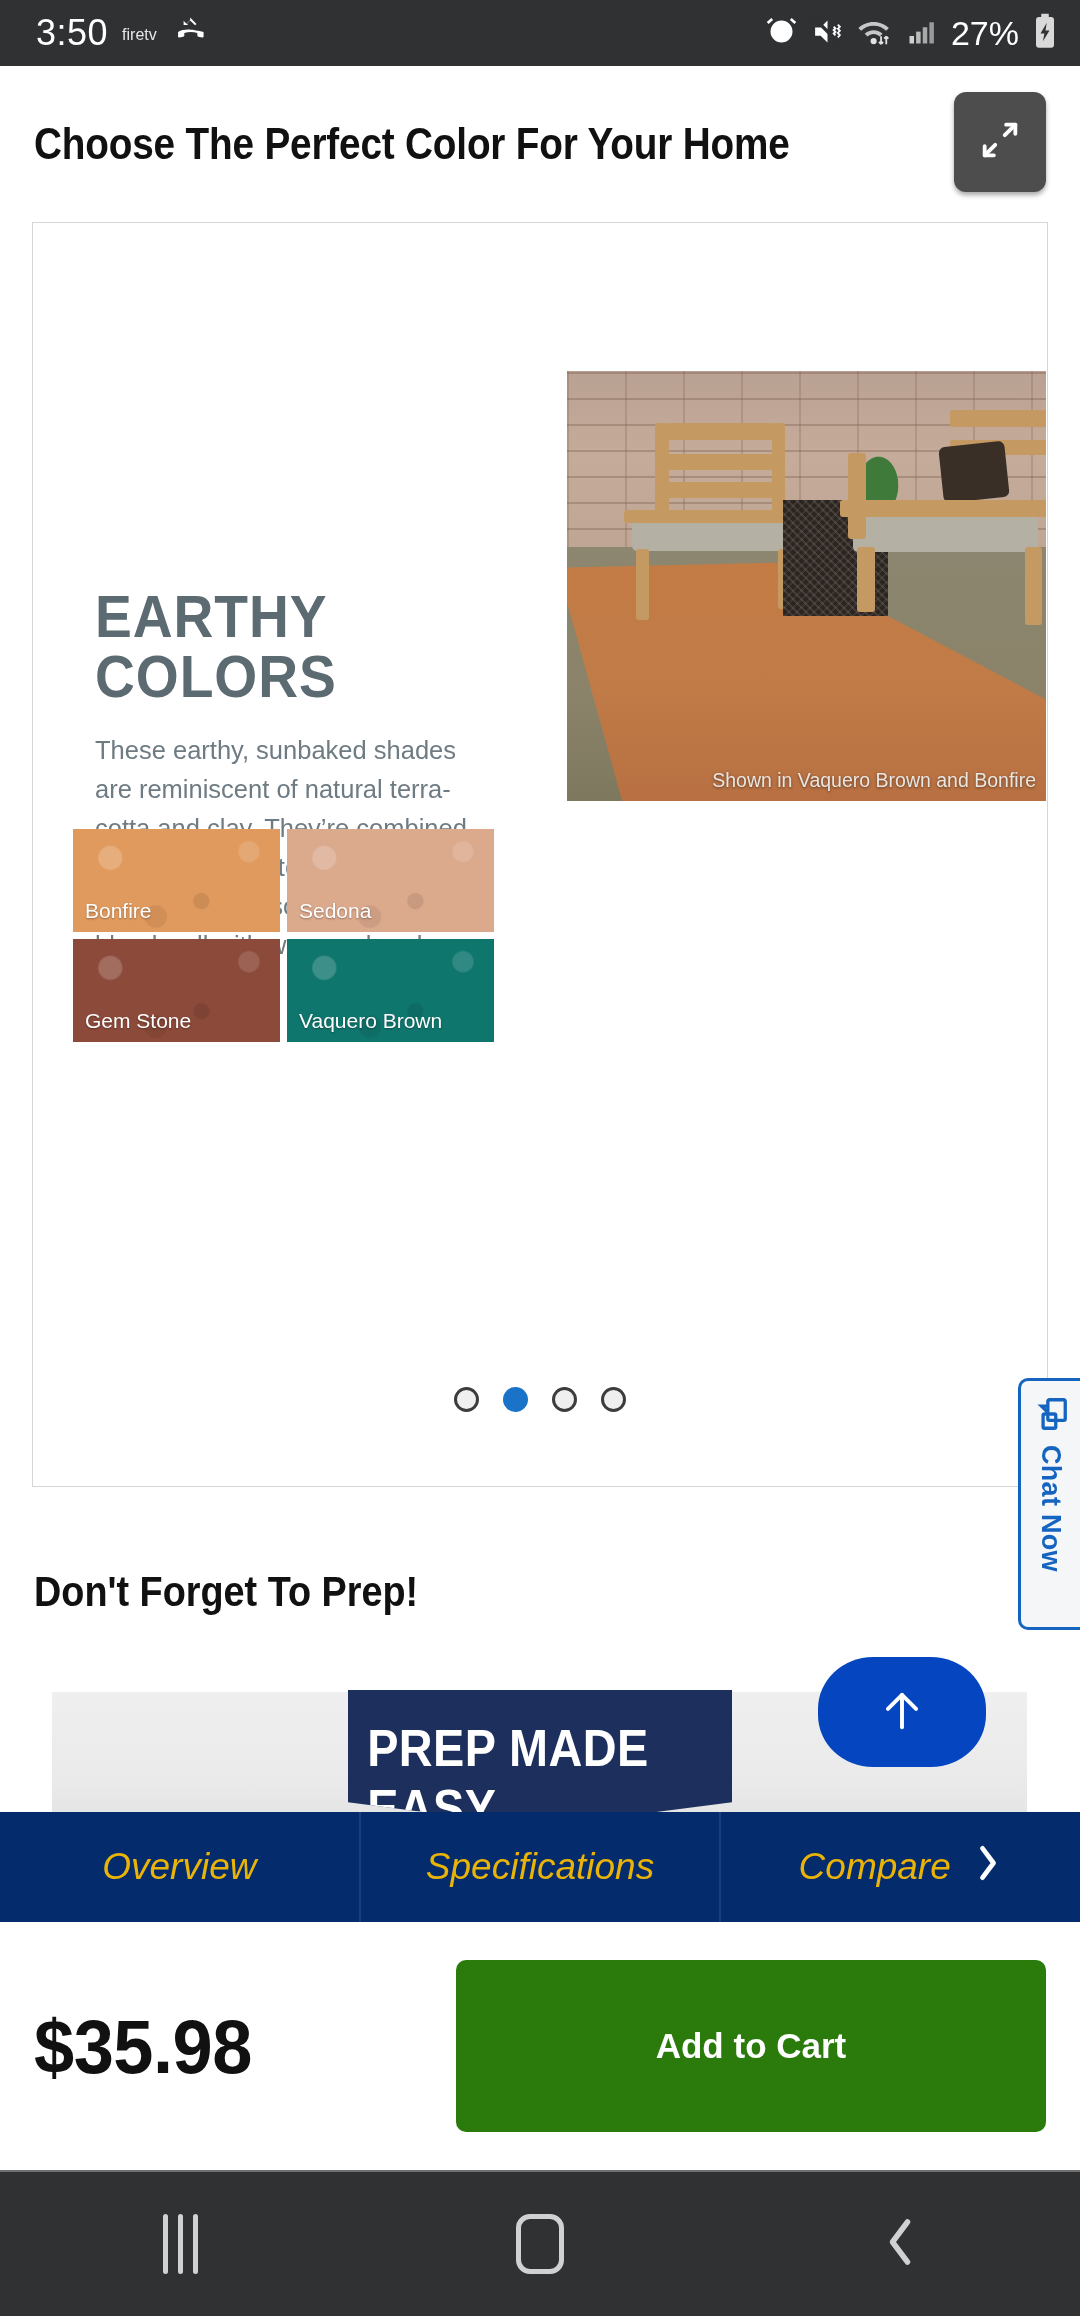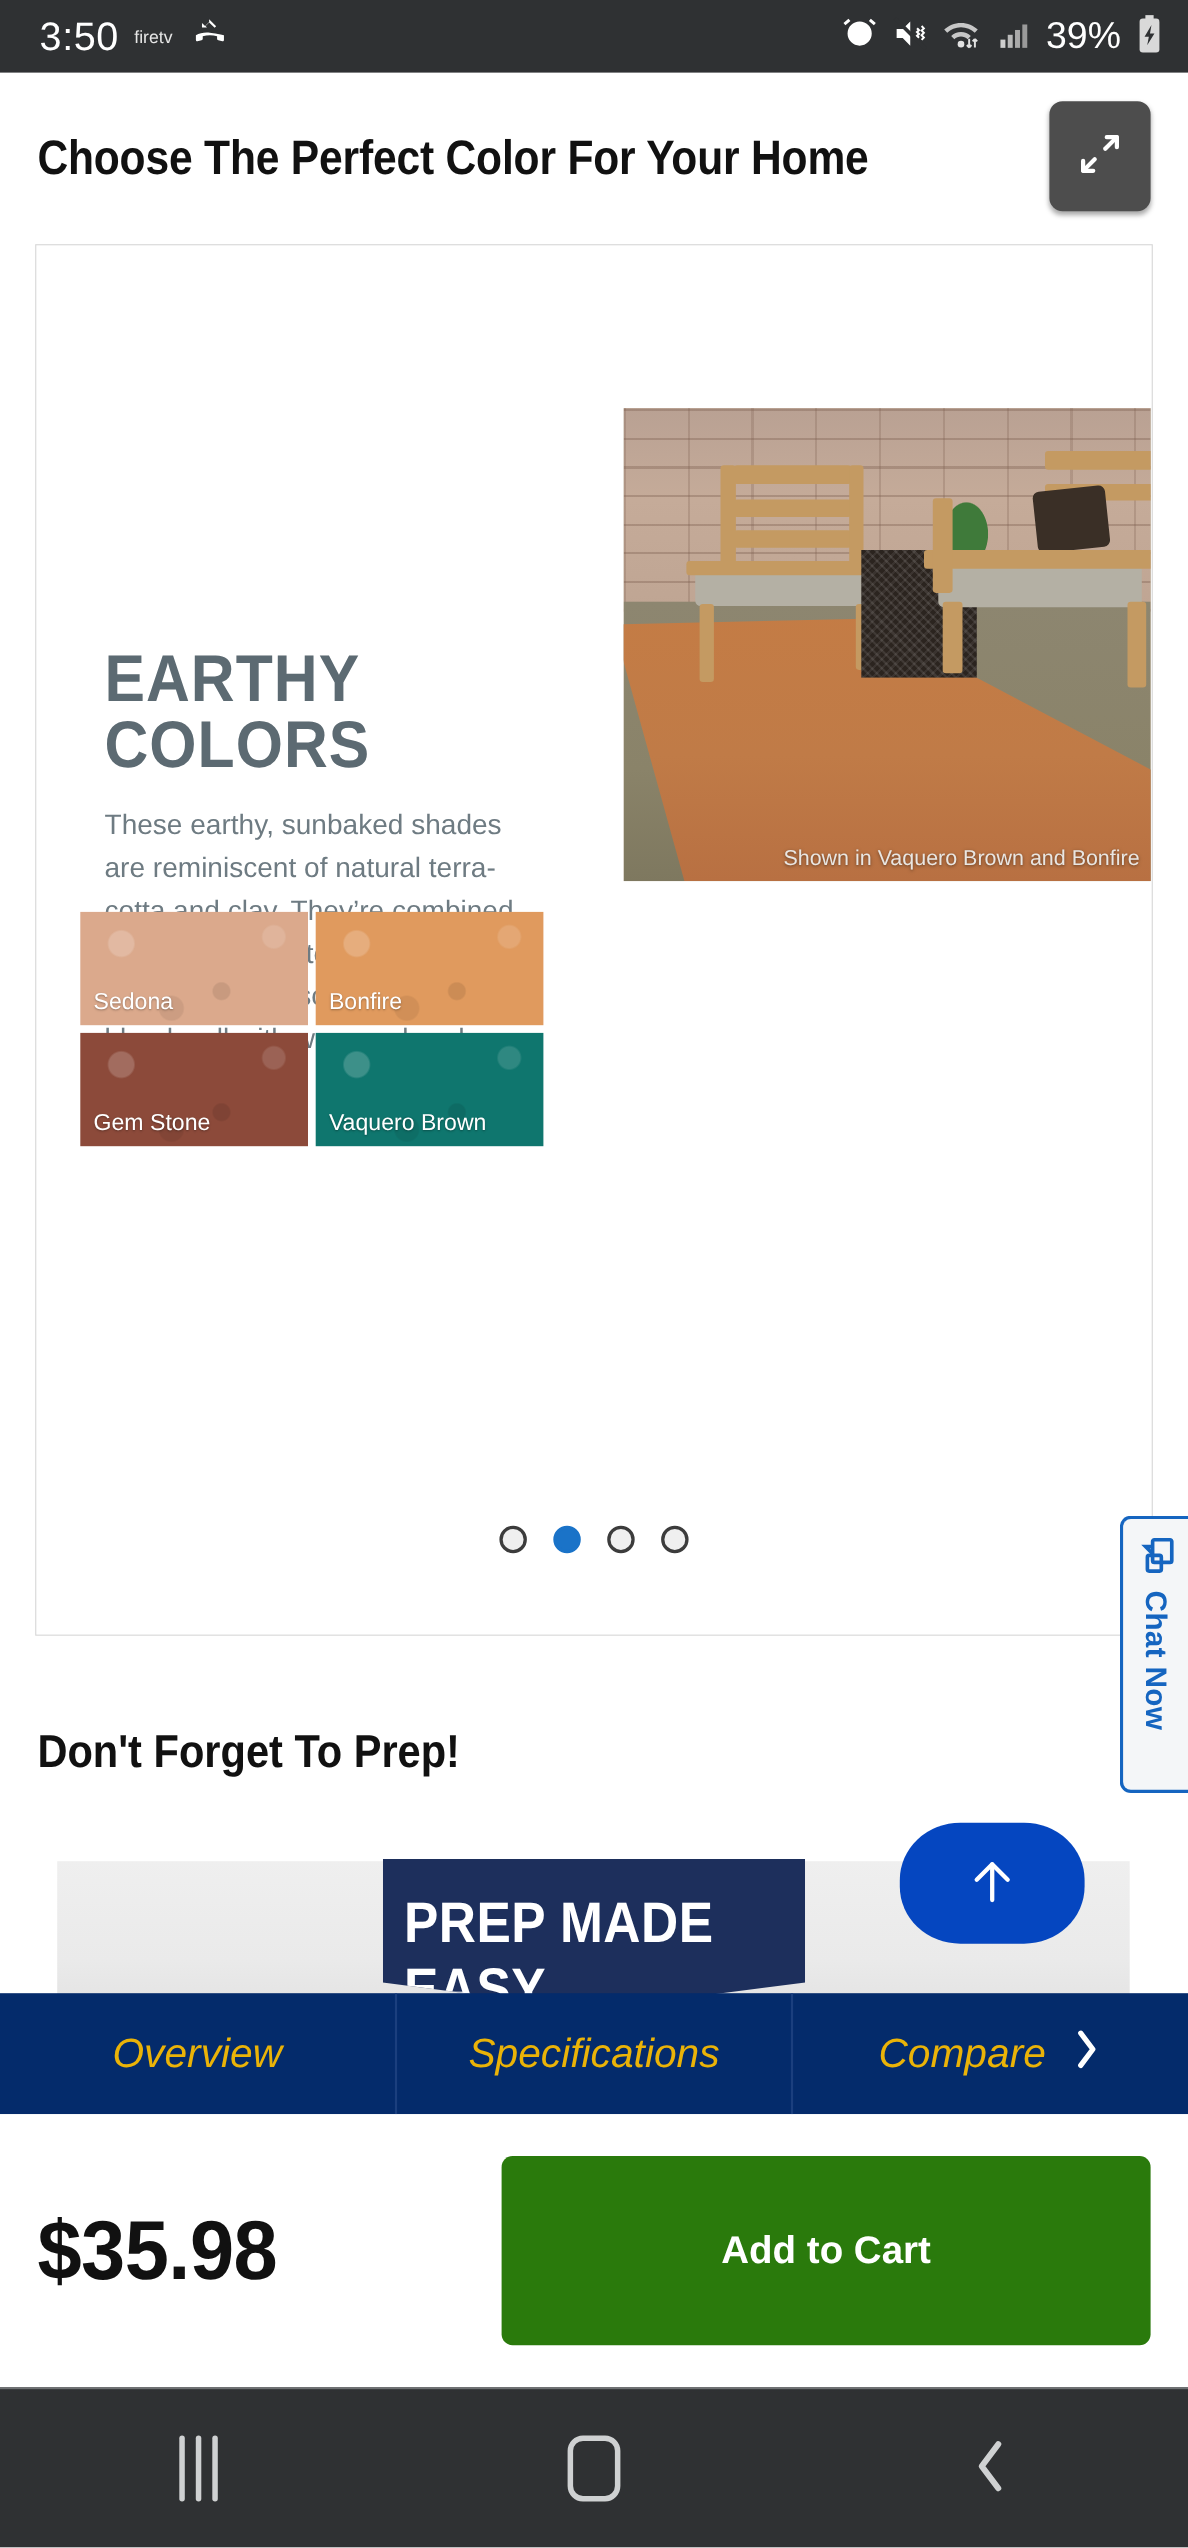--- a/index.html
+++ b/index.html
@@ -238,21 +238,21 @@
         </svg>
       </span>
       <span class="ico">
         <svg width="32" height="30" viewBox="0 0 24 24">
           <rect x="2" y="16" width="3.6" height="6" fill="#cfcfcf"></rect>
           <rect x="7.3" y="12.5" width="3.6" height="9.5" fill="#b9b9b9"></rect>
           <rect x="12.6" y="9" width="3.6" height="13" fill="#a9a9a9"></rect>
           <rect x="17.9" y="5" width="3.6" height="17" fill="#9a9a9a"></rect>
         </svg>
       </span>
-      <span class="sb-pct">39%</span>
+      <span class="sb-pct">27%</span>
       <span class="ico">
         <svg width="26" height="36" viewBox="0 0 14 24">
           <rect x="4.5" y="0.5" width="5" height="2.4" fill="#d9d9d9"></rect>
           <rect x="1" y="2.6" width="12" height="20.6" rx="2" fill="#d9d9d9"></rect>
           <path d="M8.2 6.5L4 13.6h2.6L5.6 18.8 10 11.6H7.3z" fill="#2f3133"></path>
         </svg>
       </span>
     </div>
   </div>
 
@@ -272,27 +272,27 @@
 
   <div class="carousel">
     <div class="slide">
 
       <div class="copy">
         <h2>EARTHY COLORS</h2>
         <p>These earthy, sunbaked shades are reminiscent of natural terra-cotta and clay. They’re combined to create a palette that radiates warmth. These soothing shades blend well with warm-colored exteriors.</p>
       </div>
 
       <div class="swatches">
+        <div class="swatch" style="background:#e09a5e">
+          <span class="sw-tex"></span>
+          <span class="lbl">Bonfire</span>
+        </div>
         <div class="swatch" style="background:#dba98c">
           <span class="sw-tex"></span>
           <span class="lbl">Sedona</span>
-        </div>
-        <div class="swatch" style="background:#e09a5e">
-          <span class="sw-tex"></span>
-          <span class="lbl">Bonfire</span>
         </div>
         <div class="swatch" style="background:#8c4a3a">
           <span class="sw-tex"></span>
           <span class="lbl">Gem Stone</span>
         </div>
         <div class="swatch" style="background:#0f766e">
           <span class="sw-tex"></span>
           <span class="lbl">Vaquero Brown</span>
         </div>
       </div>

